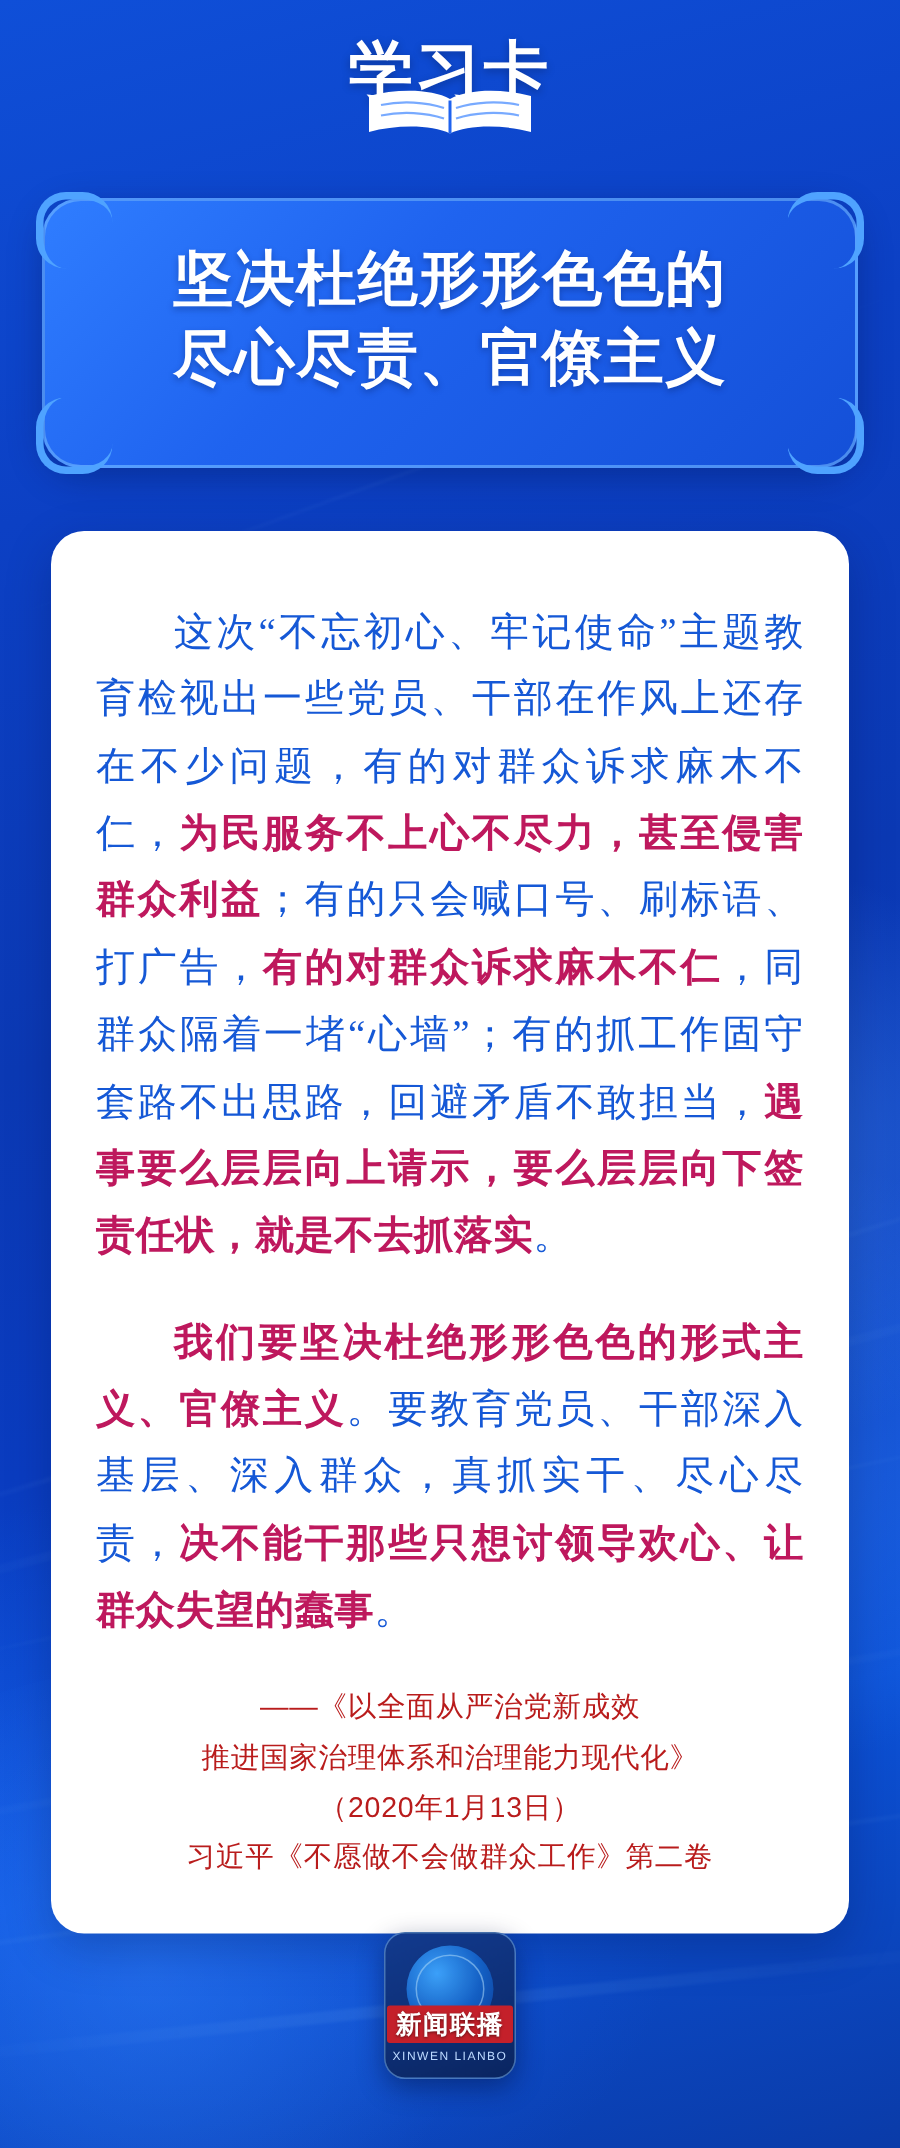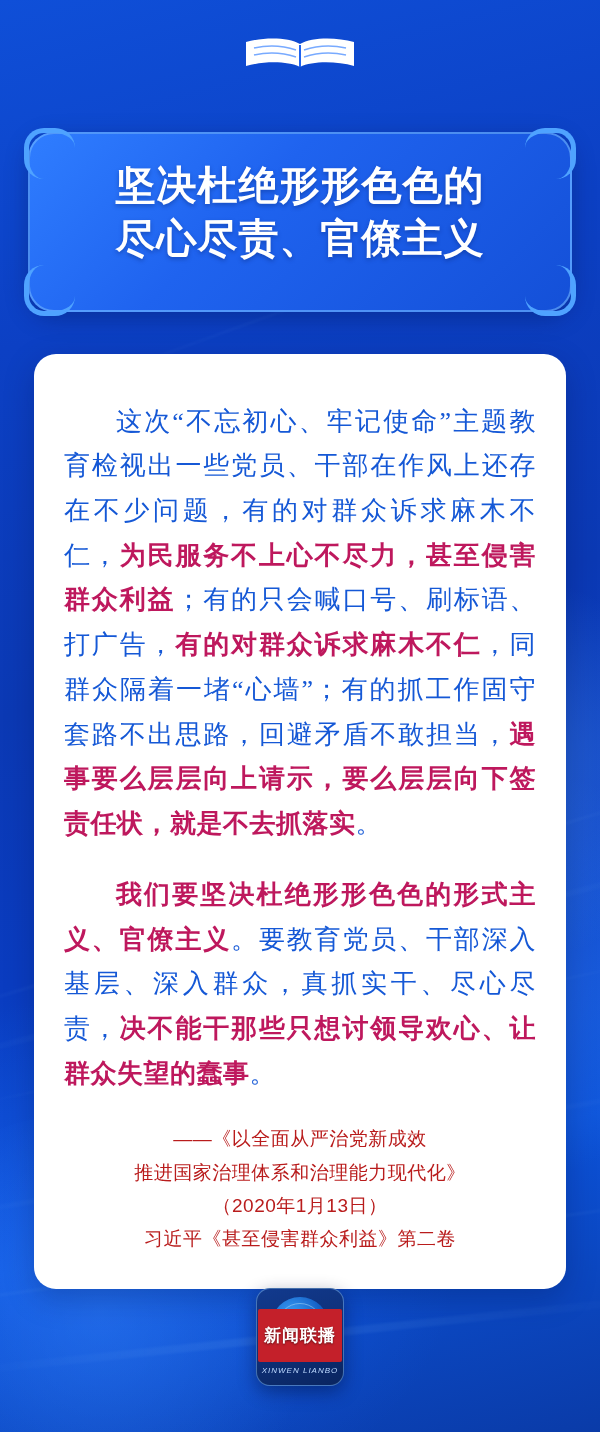--- a/index.html
+++ b/index.html
@@ -197,52 +197,52 @@
     letter-spacing: 1px;
     background: #d9232e00;
     padding: 1px 4px;
     border-radius: 3px;
     text-shadow: 0 1px 2px rgba(0,0,0,.5);
   }
   .badge-main-bg {
     position: relative;
     z-index: 2;
     background: #c4202a;
-    padding: 18px 6px;
+    padding: 4px 6px;
     border-radius: 2px;
     line-height: 1;
   }
   .badge-sub {
     position: relative;
     z-index: 2;
     margin-top: 4px;
     color: #bcd9ff;
     font-size: 8px;
     letter-spacing: 1px;
     font-family: "Liberation Sans", sans-serif;
-    font-style: italic;
   }
 </style>
 </head>
 <body>
 
 <div class="poster">
 
   <div class="glow g1"></div>
   <div class="glow g2"></div>
   <div class="streak s7"></div>
   <div class="streak s1"></div>
   <div class="streak s2"></div>
   <div class="streak s3"></div>
   <div class="streak s4"></div>
   <div class="streak s5"></div>
   <div class="streak s6"></div>
 
   <div class="brand">
     <div class="brand-inner">
+      <div class="brand-text">学习卡</div>
       <div class="book">
         <svg viewBox="0 0 120 34" width="120" height="34" aria-hidden="true">
           <path d="M60 8 C48 1, 24 1, 6 6 L6 30 C24 25, 48 25, 60 31 Z" fill="#ffffff"></path>
           <path d="M60 8 C72 1, 96 1, 114 6 L114 30 C96 25, 72 25, 60 31 Z" fill="#ffffff"></path>
           <path d="M60 9 L60 31" stroke="#1f63ef" stroke-width="2" fill="none"></path>
           <path d="M14 12 C28 9, 44 10, 56 14" stroke="#3f86ff" stroke-width="1.5" fill="none" opacity=".7"></path>
           <path d="M14 19 C28 16, 44 17, 56 21" stroke="#3f86ff" stroke-width="1.5" fill="none" opacity=".7"></path>
           <path d="M106 12 C92 9, 76 10, 64 14" stroke="#3f86ff" stroke-width="1.5" fill="none" opacity=".7"></path>
           <path d="M106 19 C92 16, 76 17, 64 21" stroke="#3f86ff" stroke-width="1.5" fill="none" opacity=".7"></path>
         </svg>
@@ -268,21 +268,21 @@
     </p>
 
     <p class="para indent">
       <span class="b">我们要坚决杜绝形形色色的形式主义、官僚主义</span><span>。要教育党员、干部深入基层、深入群众，真抓实干、尽心尽责，</span><span class="b">决不能干那些只想讨领导欢心、让群众失望的蠢事</span><span>。</span>
     </p>
 
     <div class="source">
       <div>——《以全面从严治党新成效</div>
       <div>推进国家治理体系和治理能力现代化》</div>
       <div>（2020年1月13日）</div>
-      <div>习近平《甚至侵害群众利益》第二卷</div>
+      <div>习近平《不愿做不会做群众工作》第二卷</div>
     </div>
   </div>
 
   <div class="footer">
     <div class="badge">
       <div class="globe"></div>
       <div class="badge-main badge-main-bg">新闻联播</div>
       <div class="badge-sub">XINWEN LIANBO</div>
     </div>
   </div>

